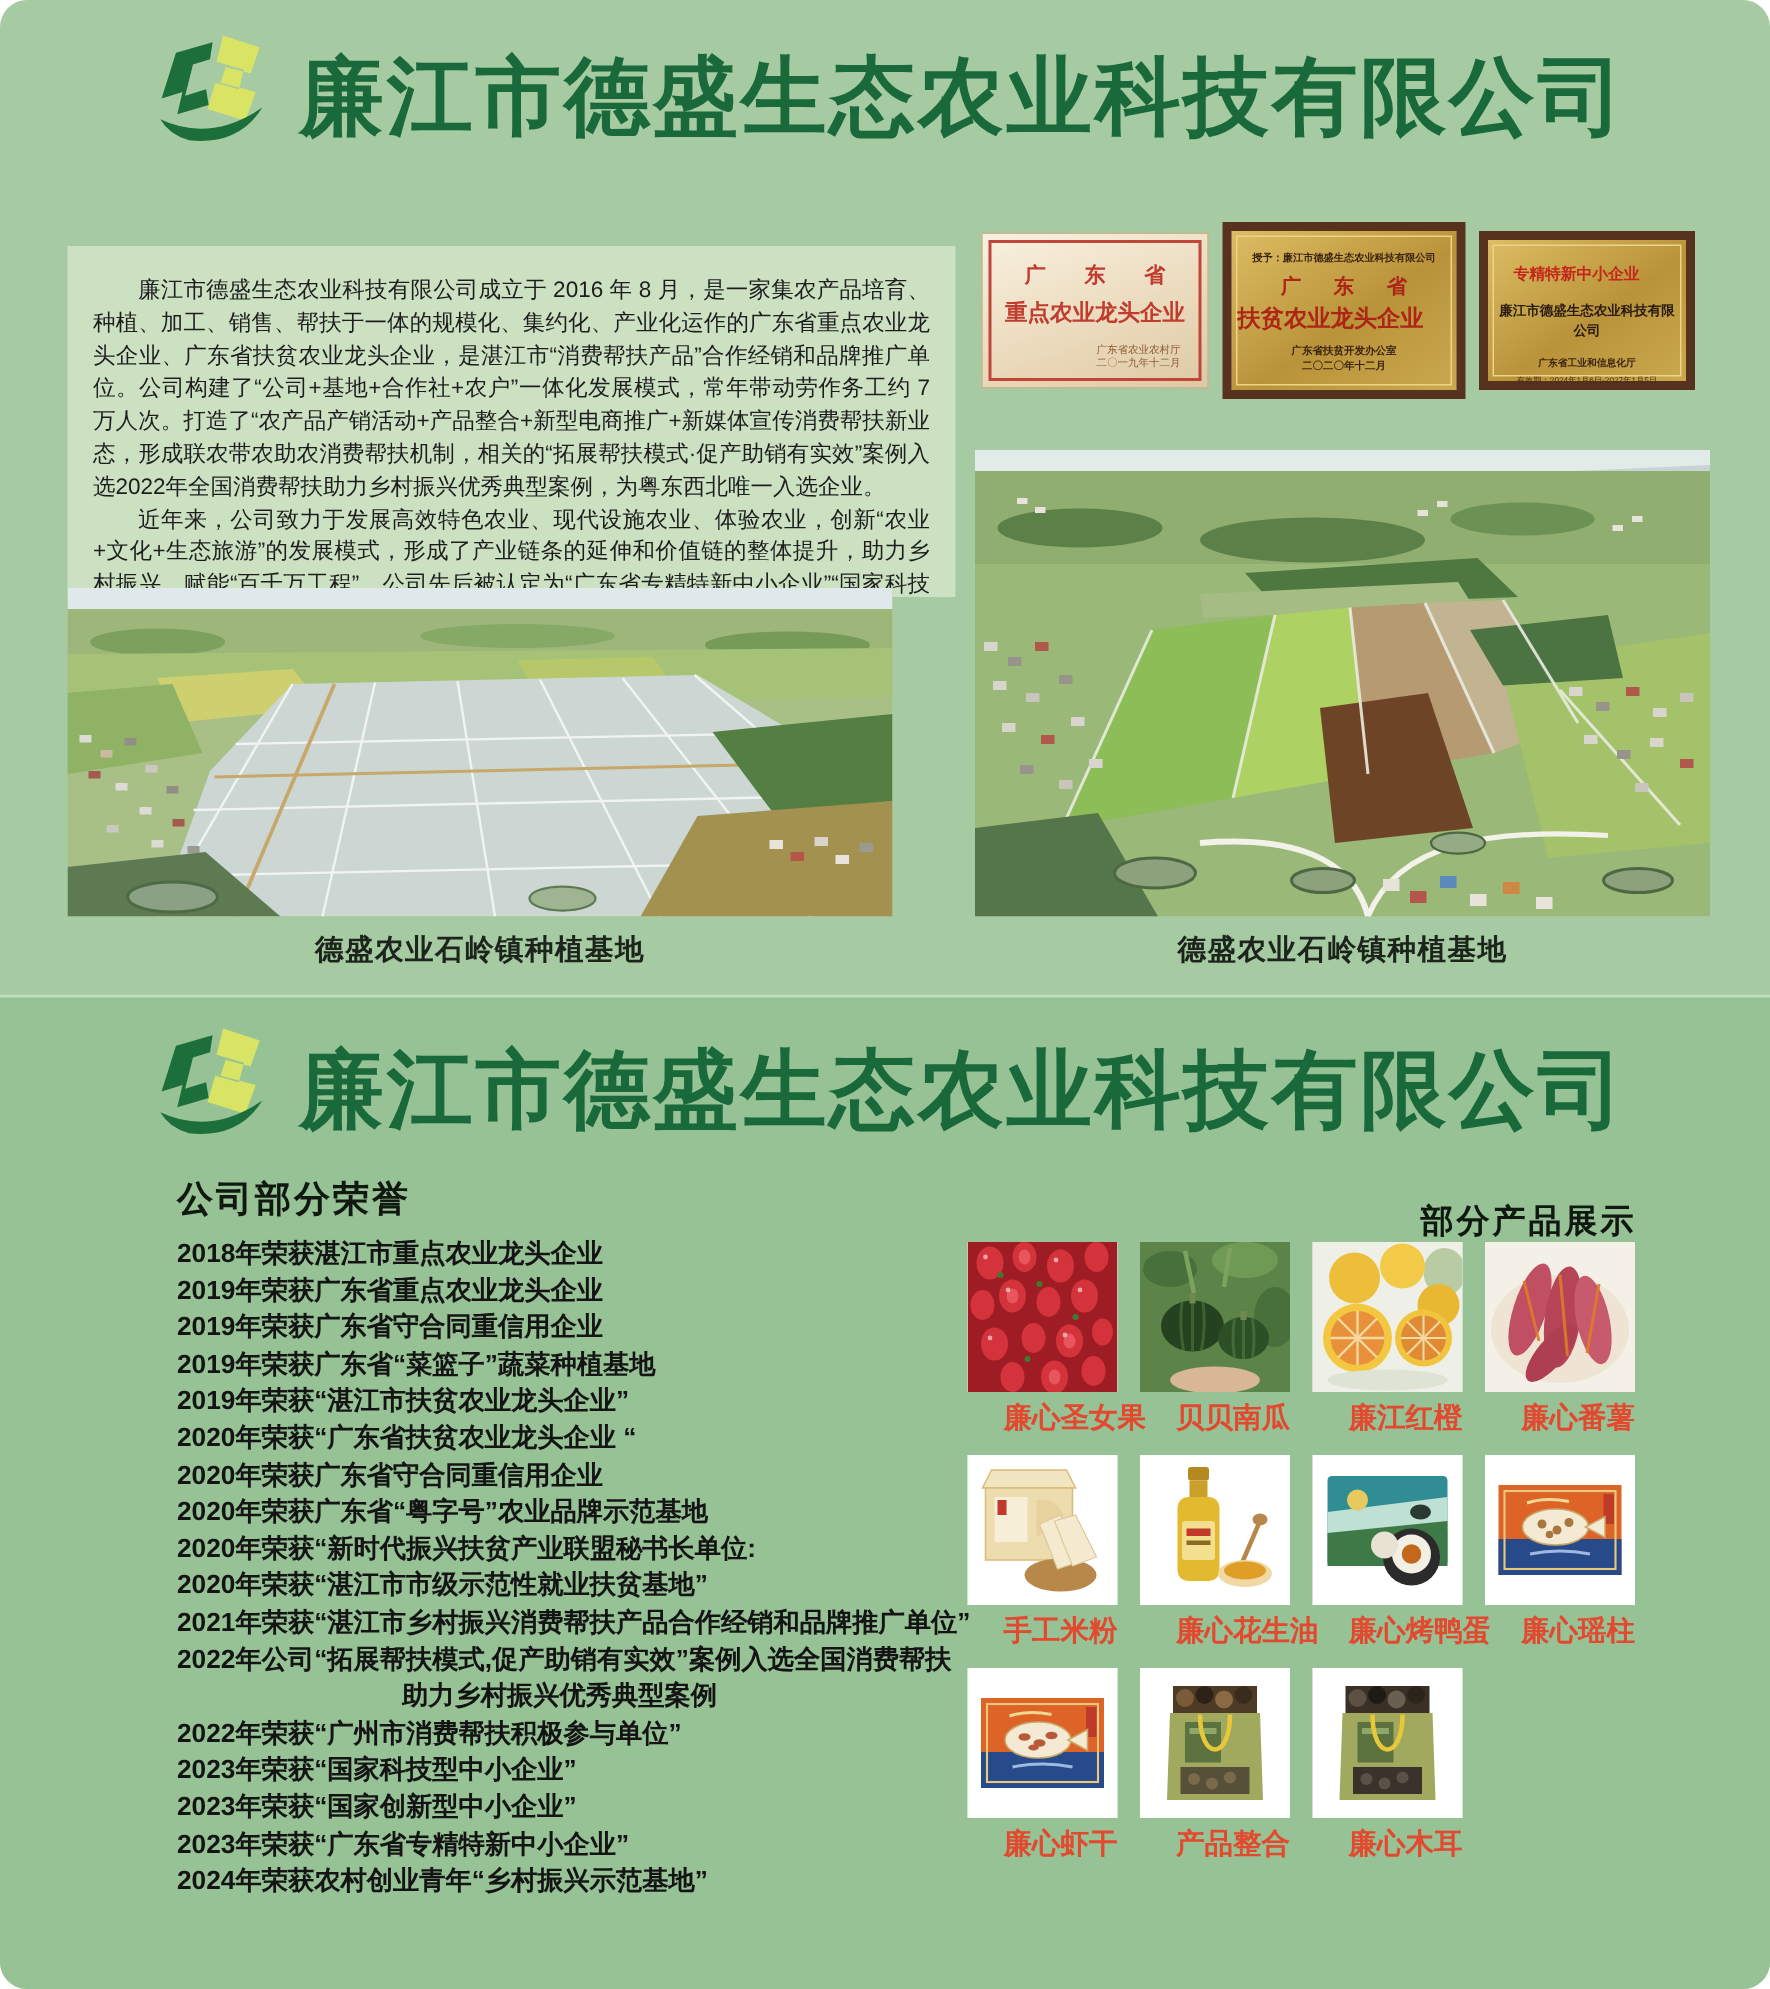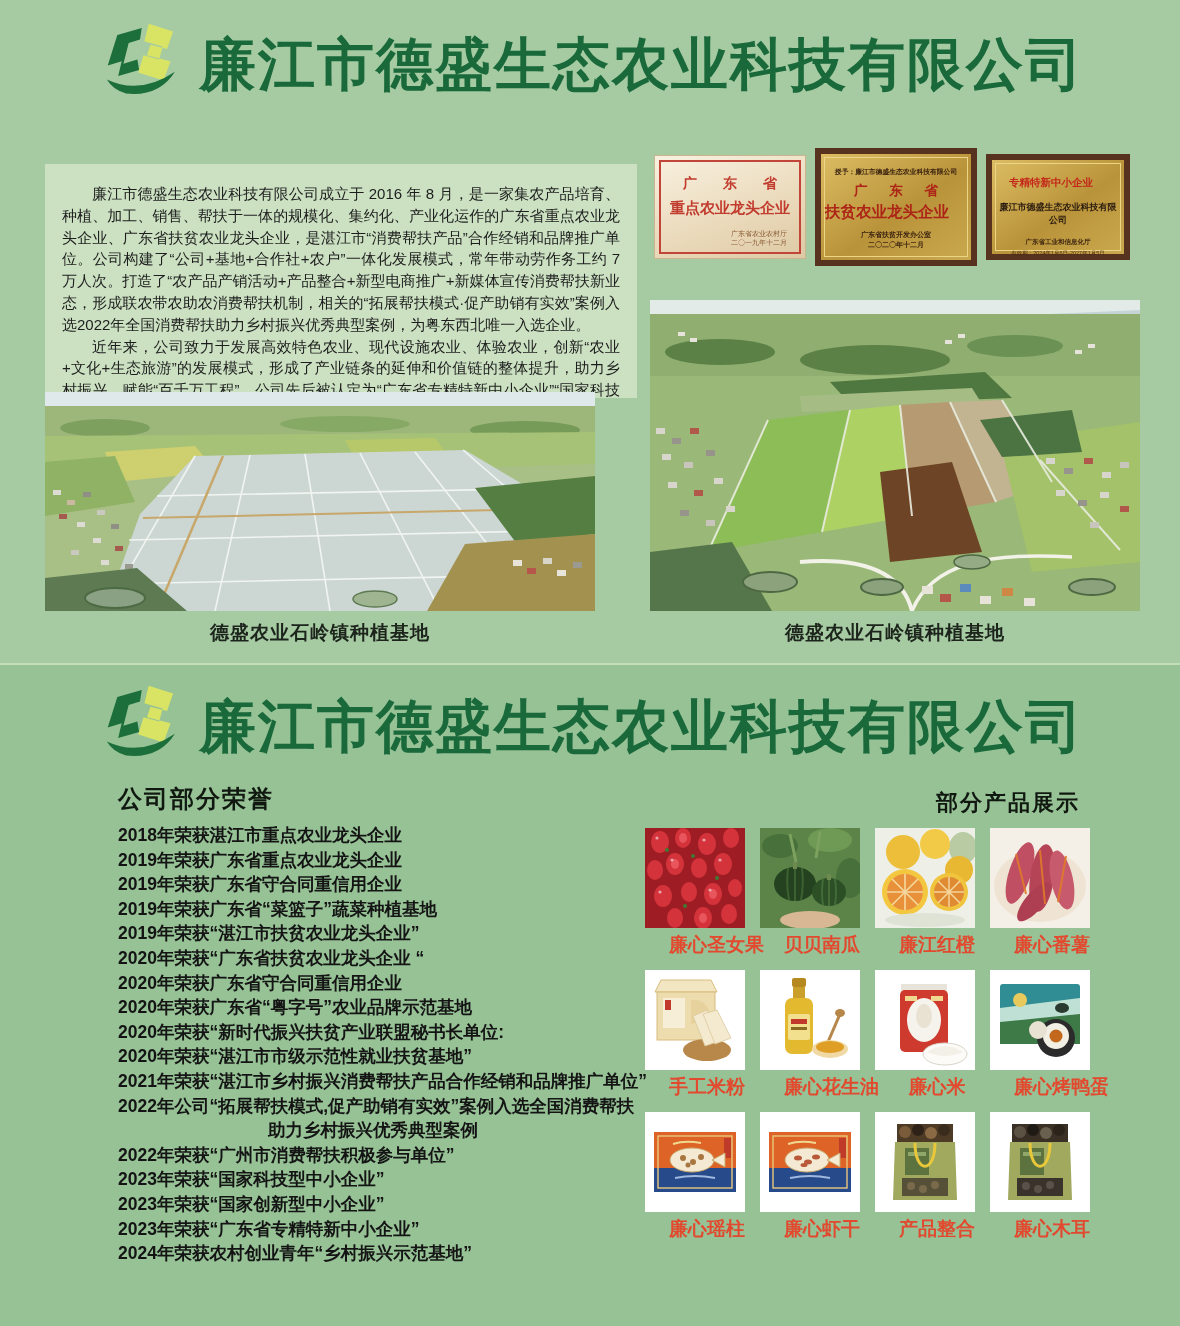--- a/index.html
+++ b/index.html
@@ -1,17 +1,17 @@
 <!DOCTYPE html>
 <html><head>
 <meta charset="utf-8">
 <style>
   html,body{margin:0;padding:0;}
   .poster{position:relative;width:1180px;height:1326px;background:#a6cba2;
-          font-family:"Liberation Sans","DejaVu Sans",sans-serif;overflow:hidden;}
+          font-family:"Liberation Sans","DejaVu Sans",sans-serif;overflow:hidden;border-radius:18px;}
   .bottom-bg{position:absolute;left:0;top:663px;width:1180px;height:663px;
              background:#96c296;border-top:2px solid #c3deba;}
 
   
   .company-header{position:absolute;left:0;width:1180px;display:flex;align-items:center;
                   justify-content:center;gap:15px;}
   .header-top{top:22px;}
   .header-bottom{top:684px;}
   .logo-svg{width:88px;height:82px;flex:0 0 auto;}
   .company-title{margin:0;font-size:57px;font-weight:bold;color:#19693a;
@@ -58,21 +58,21 @@
                  margin-top:9px;font-size:19px;font-weight:bold;color:#1c241c;letter-spacing:1px;}
 
   
   .honors-heading{position:absolute;left:118px;top:783px;margin:0;font-size:24px;
                   font-weight:bold;color:#101810;letter-spacing:2px;}
   .honors-list{position:absolute;left:118px;top:823px;margin:0;padding:0;list-style:none;width:545px;}
   .honors-list li{font-size:17.5px;font-weight:bold;color:#141414;line-height:24.6px;white-space:nowrap;}
   .honors-list li.indent{padding-left:150px;}
 
   
-  .products-heading{position:absolute;left:933px;top:785px;margin:3px;font-size:22px;
+  .products-heading{position:absolute;left:933px;top:785px;margin:14px;font-size:22px;
                     font-weight:bold;color:#101810;letter-spacing:2px;}
   .product-grid{position:absolute;left:645px;top:828px;display:grid;
                 grid-template-columns:repeat(4,100px);column-gap:15px;row-gap:12px;}
   .product-cell{width:100px;text-align:center;}
   .product-img{width:100px;height:100px;background:#ffffff;overflow:hidden;}
   .product-img svg{display:block;width:100%;height:100%;}
   .product-label{margin-top:4px;font-size:19px;font-weight:bold;color:#e2492e;white-space:nowrap;margin-left:24px;}
 </style>
 </head>
 <body>
@@ -450,36 +450,20 @@
           <rect x="31" y="57" width="16" height="3" fill="#8a6a20"></rect>
           <line x1="80" y1="44" x2="68" y2="72" stroke="#b5874a" stroke-width="3"></line>
           <ellipse cx="80" cy="43" rx="5" ry="4" fill="#b5874a"></ellipse>
           <ellipse cx="70" cy="79" rx="18" ry="9" fill="#f0d9a4"></ellipse>
           <ellipse cx="70" cy="77" rx="14" ry="6" fill="#df9f26"></ellipse>
         </svg>
       </div>
       <div class="product-label">廉心花生油</div>
     </div>
 
-    <div class="product-cell">
-      <div class="product-img">
-        <svg viewBox="0 0 100 100">
-          <rect width="100" height="100" fill="#ffffff"></rect>
-          <rect x="26" y="14" width="46" height="8" fill="#e8e4da"></rect>
-          <rect x="25" y="20" width="48" height="62" rx="5" fill="#cf3a2e"></rect>
-          <ellipse cx="49" cy="50" rx="17" ry="22" fill="#f6f3ec"></ellipse>
-          <ellipse cx="49" cy="46" rx="8" ry="12" fill="#e9e2d2"></ellipse>
-          <rect x="30" y="26" width="12" height="5" fill="#f0d890"></rect>
-          <rect x="56" y="26" width="12" height="5" fill="#f0d890"></rect>
-          <ellipse cx="70" cy="84" rx="22" ry="11" fill="#fcfbf8" stroke="#d8d4c8" stroke-width="1"></ellipse>
-          <path d="M52,82 Q70,70 88,82 Q70,90 52,82 Z" fill="#f3f0e8"></path>
-        </svg>
-      </div>
-      <div class="product-label">廉心米</div>
-    </div>
 
     <div class="product-cell">
       <div class="product-img">
         <svg viewBox="0 0 100 100">
           <rect width="100" height="100" fill="#ffffff"></rect>
           <rect x="10" y="14" width="80" height="60" rx="3" fill="#2f8d93"></rect>
           <polygon points="10,38 90,28 90,52 10,60" fill="#bfe0d4"></polygon>
           <polygon points="10,52 90,44 90,74 10,74" fill="#3e7a48"></polygon>
           <ellipse cx="72" cy="38" rx="7" ry="5" fill="#2a3a30"></ellipse>
           <circle cx="30" cy="30" r="7" fill="#e8c95e"></circle>

